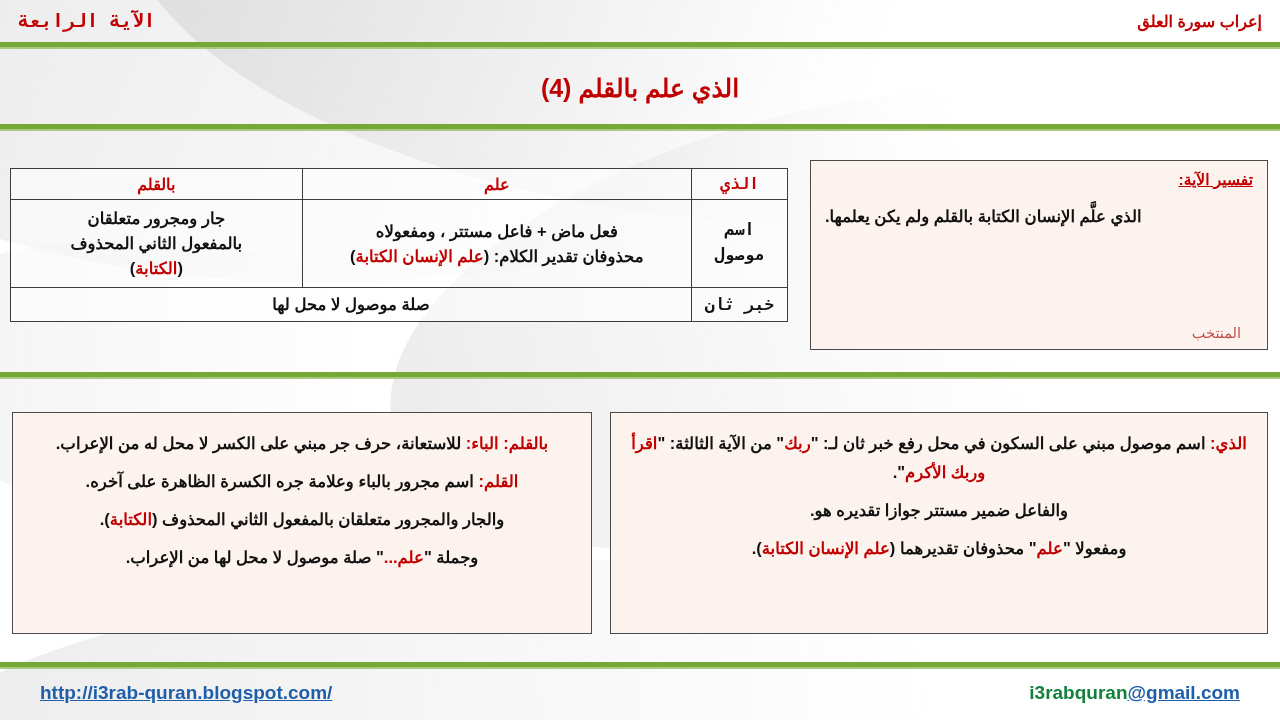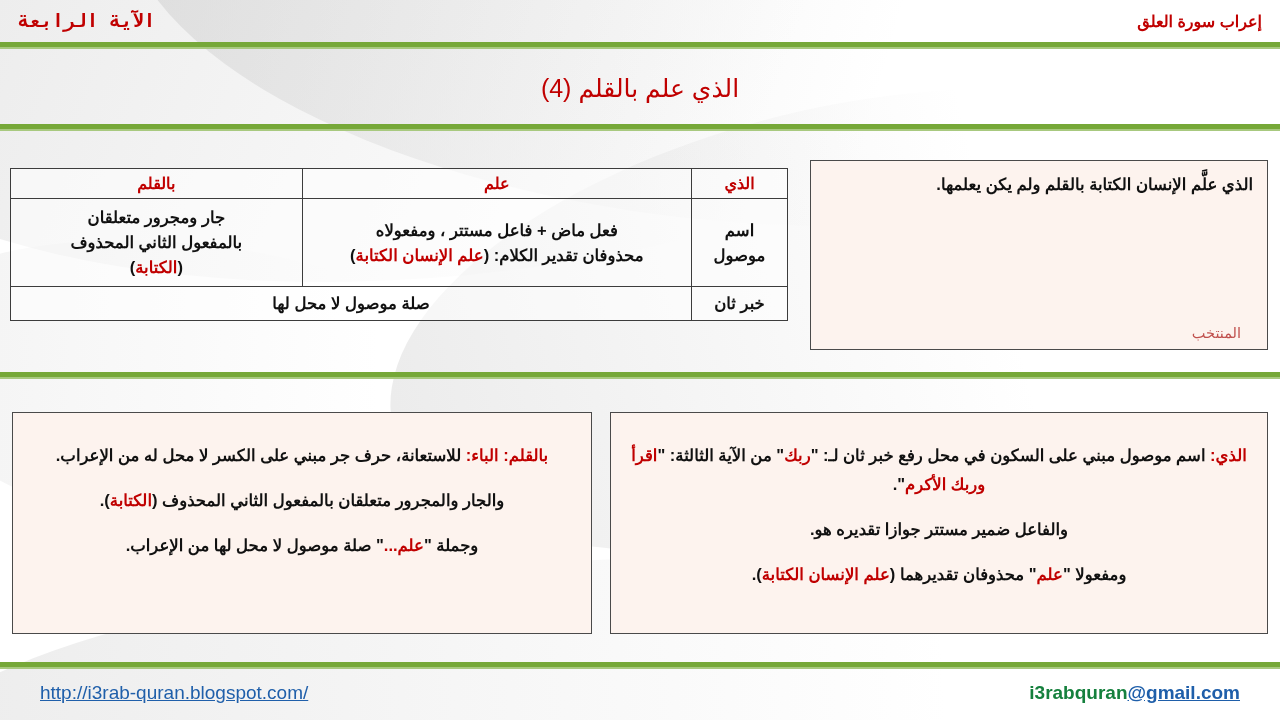--- a/index.html
+++ b/index.html
@@ -51,62 +51,62 @@
     position: absolute; left: 0; width: 1280px; height: 2px; z-index: 3;
     background: #a8c97f;
   }
 
   
   .verse-band {
     position: absolute; top: 52px; left: 0; width: 1280px; height: 72px; z-index: 3;
     display: flex; align-items: center; justify-content: center;
   }
   .verse-title {
-    color: #c00000; font-weight: normal; font-size: 25px; direction: rtl;
+    color: #c00000; font-weight: bold; font-size: 25px; direction: rtl;
   }
 
   
   .content { position: absolute; inset: 0; z-index: 4; }
 
   
   .irab-table {
     position: absolute; top: 168px; left: 10px; width: 778px;
     border-collapse: collapse; direction: rtl;
     background: rgba(255,255,255,0.55);
   }
   .irab-table td, .irab-table th {
     border: 1px solid #3c3c3c;
     padding: 5px 8px;
     font-size: 16.5px;
     text-align: center;
     vertical-align: middle;
     color: #111;
   }
   .irab-table th { font-weight: bold; color: #c00000; font-size: 16px; height: 30px; }
-  .col-word { width: 96px; }
+  .col-word { width: 96px; font-family: Liberation Mono, monospace; }
   .col-mid  { width: 390px; }
   .col-last { width: 292px; }
   .cell-tall { height: 88px; line-height: 1.5; font-weight: bold; }
   .red { color: #c00000; }
   .row-bottom td { height: 34px; font-weight: bold; }
 
   
   .tafsir-box {
     position: absolute; top: 160px; left: 810px; width: 458px; height: 190px;
     border: 1px solid #4a4a4a;
     background: #fdf3ee;
     direction: rtl;
     padding: 10px 14px;
   }
   .tafsir-label {
     color: #c00000; font-weight: bold; font-size: 15.5px;
     text-decoration: underline; text-align: right; margin-bottom: 14px;
   }
   .tafsir-text {
-    font-size: 16.5px; font-weight: bold; color: #111; text-align: right;
+    font-size: 16.5px; font-weight: bold; color: #111; text-align: left;
     line-height: 1.6;
   }
   .tafsir-source {
     position: absolute; bottom: 8px; right: 26px;
     color: #c0504d; font-size: 14.5px;
   }
 
   
   .mid-rule { position: absolute; left: 0; width: 1280px; z-index: 3; }
 
@@ -114,30 +114,30 @@
   .note-box {
     position: absolute; top: 412px; height: 222px;
     border: 1px solid #4a4a4a;
     background: #fdf3ee;
     direction: rtl; padding: 12px 16px;
     font-size: 16.5px; line-height: 1.75; color: #111; font-weight: bold;
     text-align: center;
   }
   .note-right { left: 610px; width: 658px; }
   .note-left  { left: 12px;  width: 580px; }
-  .note-box p { margin: 16px 0 9px 0; }
+  .note-box p { margin: 4px 0 9px 0; }
 
   
   .footer {
     position: absolute; bottom: 0; left: 0; width: 1280px; height: 54px; z-index: 5;
     display: flex; align-items: center; justify-content: space-between;
     padding: 0 40px;
   }
   .footer-url {
-    color: #1f5faa; font-weight: normal; font-size: 19px; direction: ltr;
+    color: #1f5faa; font-weight: bold; font-size: 19px; direction: ltr;
     text-decoration: underline;
   }
   .footer-mail { font-weight: bold; font-size: 19px; direction: ltr; }
   .footer-mail .plain { color: #15803d; }
   .footer-mail .link  { color: #1f5faa; text-decoration: underline; }
 </style>
 </head>
 <body>
 
 <div class="bg-layer">
@@ -189,20 +189,21 @@
         </td>
       </tr>
       <tr class="row-bottom">
         <td class="col-word">خبر ثان</td>
         <td colspan="2">صلة موصول لا محل لها</td>
       </tr>
     </tbody>
   </table>
 
   <div class="tafsir-box">
+    <div class="tafsir-label">تفسير الآية:</div>
     <div class="tafsir-text">الذي علَّم الإنسان الكتابة بالقلم ولم يكن يعلمها.</div>
     <div class="tafsir-source">المنتخب</div>
   </div>
 
   <div class="rule-green mid-rule" style="top:372px"></div>
   <div class="rule-thin mid-rule" style="top:377px"></div>
 
   <div class="note-box note-right">
     <p>
       <span class="red">الذي:</span><span> اسم موصول مبني على السكون في محل رفع خبر ثان لـ: "</span><span class="red">ربك</span><span>" من الآية الثالثة: "</span><span class="red">اقرأ وربك الأكرم</span><span>".</span>
@@ -211,20 +212,23 @@
       <span>والفاعل ضمير مستتر جوازا تقديره هو.</span>
     </p>
     <p>
       <span>ومفعولا "</span><span class="red">علم</span><span>" محذوفان تقديرهما (</span><span class="red">علم الإنسان الكتابة</span><span>).</span>
     </p>
   </div>
 
   <div class="note-box note-left">
     <p>
       <span class="red">بالقلم: الباء:</span><span> للاستعانة، حرف جر مبني على الكسر لا محل له من الإعراب.</span>
+    </p>
+    <p>
+      <span class="red">القلم:</span><span> اسم مجرور بالباء وعلامة جره الكسرة الظاهرة على آخره.</span>
     </p>
     <p>
       <span>والجار والمجرور متعلقان بالمفعول الثاني المحذوف (</span><span class="red">الكتابة</span><span>).</span>
     </p>
     <p>
       <span>وجملة "</span><span class="red">علم...</span><span>" صلة موصول لا محل لها من الإعراب.</span>
     </p>
   </div>
 </div>
 

